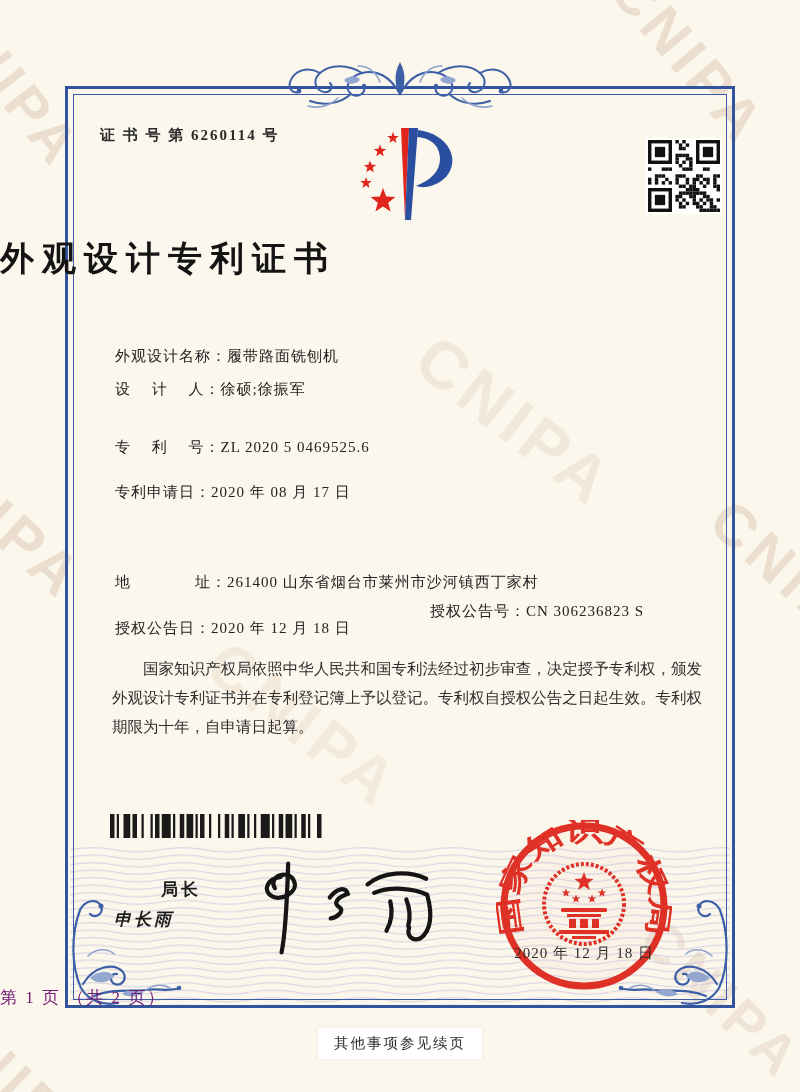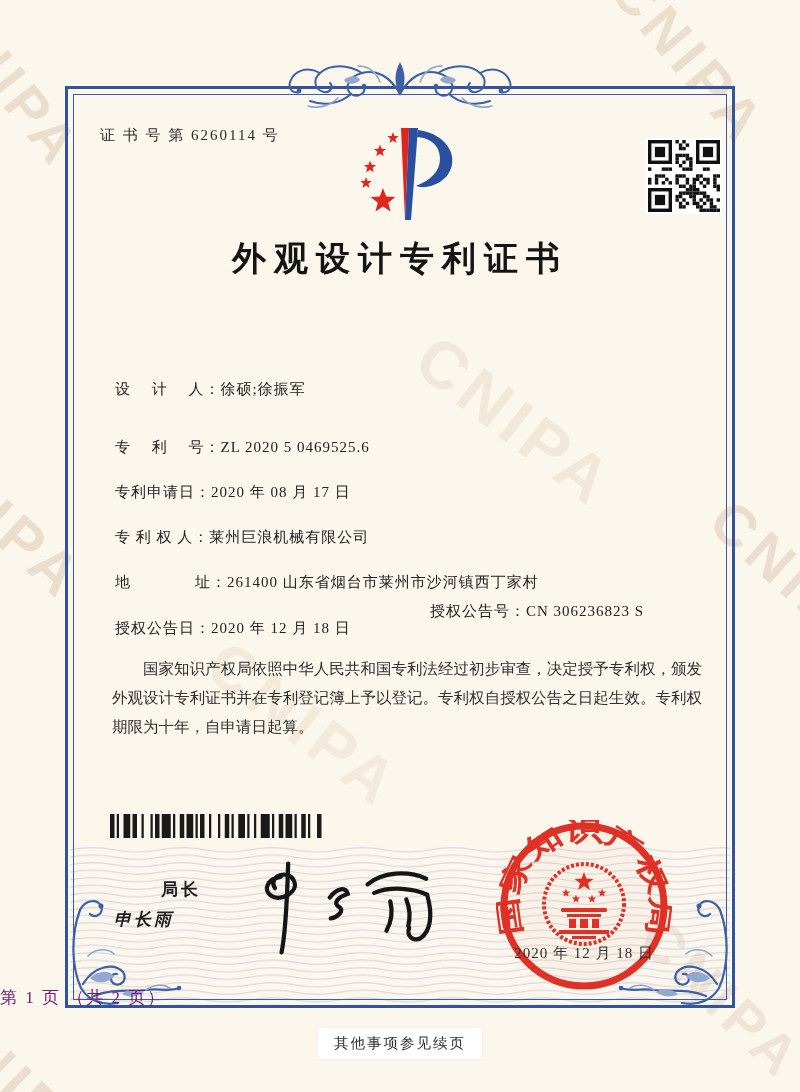--- a/index.html
+++ b/index.html
@@ -10,24 +10,24 @@
       font-weight:bold;color:rgba(196,166,136,0.30);letter-spacing:6px;
       transform-origin:left top;pointer-events:none;user-select:none;white-space:nowrap;}
   
   .frame-outer{position:absolute;left:65px;top:86px;width:664px;height:916px;
                border:3px solid #32549c;}
   .frame-inner{position:absolute;left:73px;top:94px;width:652px;height:904px;
                border:1px solid #3a5ca6;}
   
   .guilloche{position:absolute;left:70px;top:846px;width:660px;height:160px;opacity:.85;}
   
-  .cert-no{position:absolute;left:100px;top:126px;font-size:15px;letter-spacing:2px;color:#2a2a2a;}
+  .cert-no{position:absolute;left:100px;top:126px;font-size:15px;letter-spacing:2px;color:#2a2a2a;font-weight:bold;}
   .logo{position:absolute;left:333px;top:120px;width:134px;height:106px;}
   .qr{position:absolute;left:646px;top:138px;width:72px;height:72px;background:#fff;padding:2px;}
-  .title{position:absolute;left:0;top:236px;width:100%;text-align:center;
+  .title{position:absolute;left:0;top:236px;width:100%;
          font-size:34px;font-weight:bold;letter-spacing:8px;color:#141414;}
   
   .field-row{position:absolute;left:100px;font-size:15px;white-space:pre;color:#222;}
   .flabel{letter-spacing:1px;}
   .fvalue{letter-spacing:1px;}
   .grant-no{position:absolute;left:330px;top:0;white-space:pre;}
   
   .body-text{position:absolute;left:100px;top:644px;width:614px;font-size:15.5px;
              line-height:29px;color:#2e2e2e;text-align:justify;}
   .body-text p{margin:12px;text-indent:2em;font-family:Liberation Mono, monospace;}
@@ -260,31 +260,31 @@
       <rect x="65.14285714285714" y="68.57142857142857" width="3.4285714285714284" height="3.4285714285714284" fill="#111"></rect>
       <rect x="68.57142857142857" y="34.285714285714285" width="3.4285714285714284" height="3.4285714285714284" fill="#111"></rect>
       <rect x="68.57142857142857" y="44.57142857142857" width="3.4285714285714284" height="3.4285714285714284" fill="#111"></rect>
       <rect x="68.57142857142857" y="48" width="3.4285714285714284" height="3.4285714285714284" fill="#111"></rect>
       <rect x="68.57142857142857" y="58.285714285714285" width="3.4285714285714284" height="3.4285714285714284" fill="#111"></rect>
       <rect x="68.57142857142857" y="68.57142857142857" width="3.4285714285714284" height="3.4285714285714284" fill="#111"></rect>
     </svg>
 
   <div class="title">外观设计专利证书</div>
 
+  <div class="field-row" style="top:330px">
+    <span class="flabel">外观设计名称：</span><span class="fvalue">履带路面铣刨机</span>
+  </div>
   <div class="field-row" style="top:363px">
     <span class="flabel">设　 计　 人：</span><span class="fvalue">徐硕;徐振军</span>
   </div>
   <div class="field-row" style="top:421px">
     <span class="flabel">专　 利　 号：</span><span class="fvalue">ZL 2020 5 0469525.6</span>
   </div>
   <div class="field-row" style="top:466px">
     <span class="flabel">专利申请日：</span><span class="fvalue">2020 年 08 月 17 日</span>
-  </div>
-  <div class="field-row" style="top:511px">
-    <span class="flabel">专 利 权 人：</span><span class="fvalue">莱州巨浪机械有限公司</span>
   </div>
   <div class="field-row" style="top:556px">
     <span class="flabel">地　　　　址：</span><span class="fvalue">261400 山东省烟台市莱州市沙河镇西丁家村</span>
   </div>
   <div class="field-row" style="top:602px;width:614px;">
     <span class="flabel">授权公告日：</span><span class="fvalue">2020 年 12 月 18 日</span>
     <span class="grant-no"><span class="flabel">授权公告号：</span><span class="fvalue">CN 306236823 S</span></span>
   </div>
 
   <div class="body-text">

